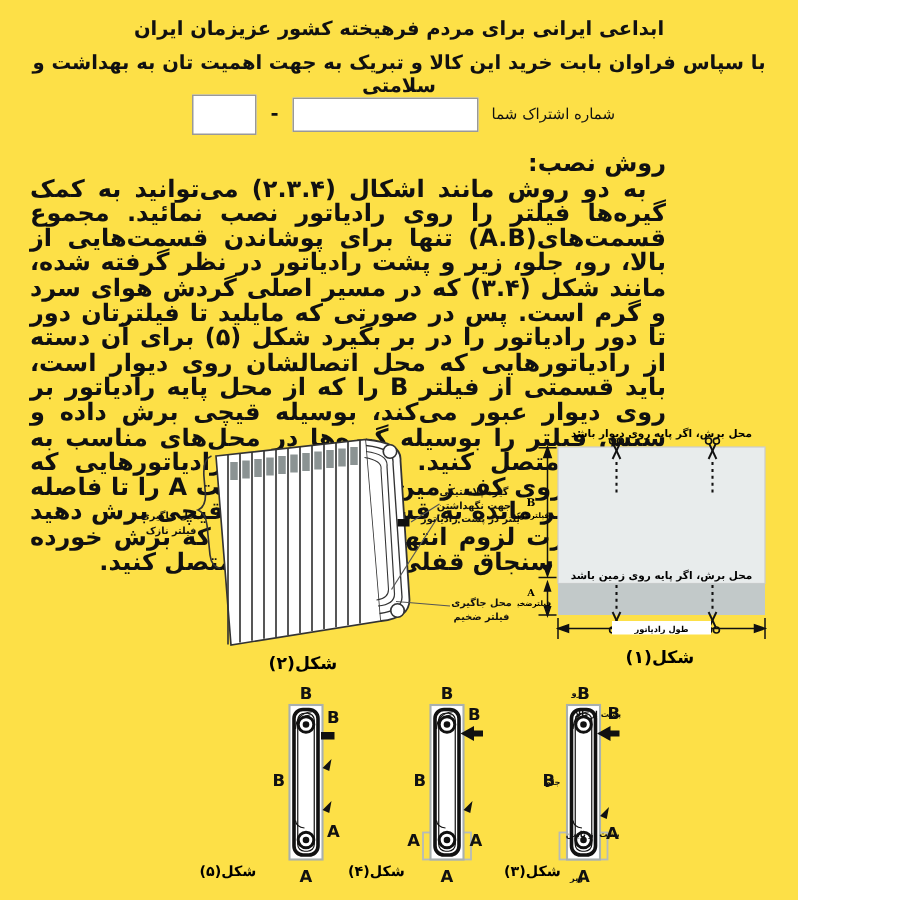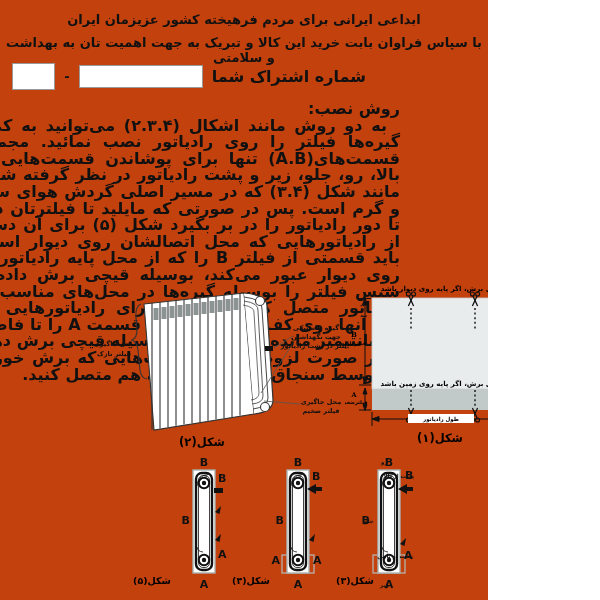--- a/index.html
+++ b/index.html
@@ -1,22 +1,22 @@
 <!DOCTYPE html>
 <html lang="fa"><head>
 <meta charset="utf-8">
 <style>
   html,body{margin:0;padding:0;background:#fff;}
-  .page{position:relative;width:488px;height:600px;background:#c2410c;overflow:hidden;
-        font-family:"DejaVu Sans",sans-serif;color:#111;}
+  .page{position:relative;width:488px;height:600px;background:#fde047;overflow:hidden;
+        font-family:"DejaVu Sans",sans-serif;color:#111;padding-left:44px;}
   .hdr{position:absolute;left:0;right:0;text-align:center;font-weight:bold;font-size:13px;direction:rtl;}
   .hdr1{top:12px;}
   .hdr2{top:35px;}
   .subrow{position:absolute;top:63px;right:122px;display:flex;direction:rtl;align-items:center;gap:9px;}
-  .sublabel{font-size:16px;font-weight:bold;white-space:nowrap;}
+  .sublabel{font-size:10px;font-weight:normal;white-space:nowrap;}
   .box{border:1px solid #999;background:#fff;box-sizing:border-box;}
   .box-wide{width:124px;height:23px;}
   .box-small{width:43px;height:27px;}
   .dash{font-weight:bold;font-size:13px;}
   .para{position:absolute;top:101px;right:88px;width:424px;direction:rtl;text-align:justify;
         font-size:16px;line-height:16.6px;font-weight:600;}
   .para .heading{font-weight:bold;}
   .para .body{text-indent:13px;}
   svg{position:absolute;}
   svg text{font-family:"DejaVu Sans",sans-serif;}

